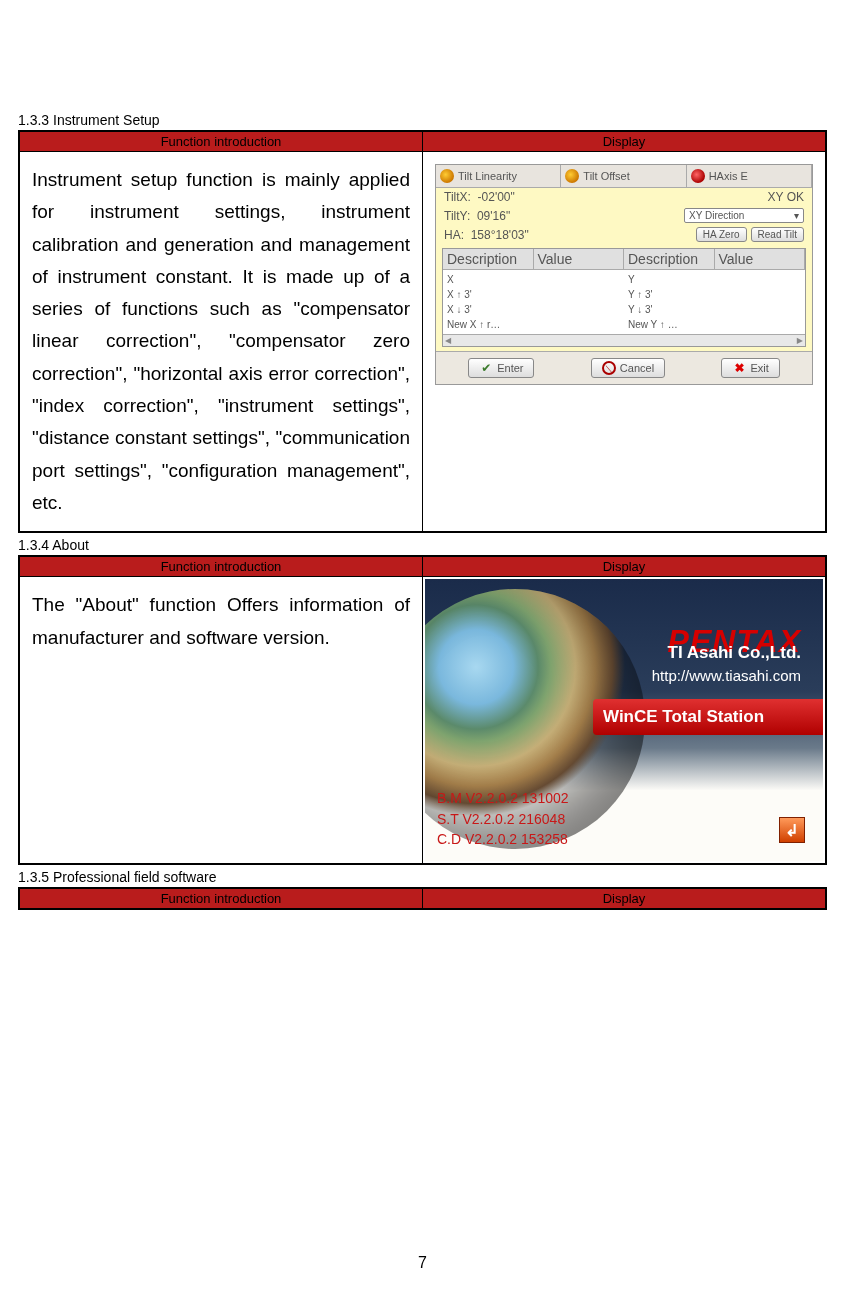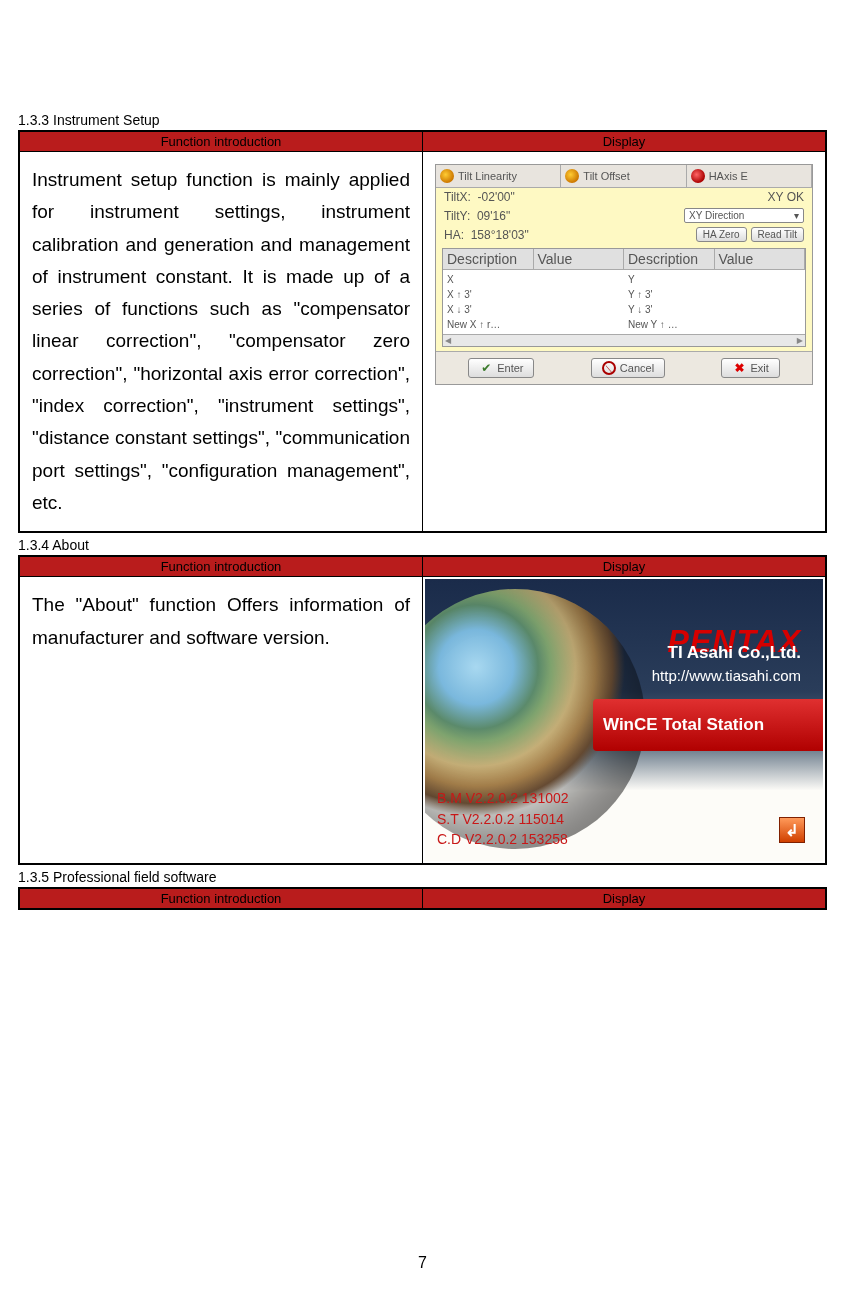--- a/index.html
+++ b/index.html
@@ -157,21 +157,21 @@
   position: absolute; top: 64px; right: 22px;
   color: #fff; font-size: 17px; font-weight: bold;
   text-align: right;
 }
 .tiurl {
   position: absolute; top: 88px; right: 22px;
   color: #fff; font-size: 15px;
 }
 .redbar {
   position: absolute; top: 120px; right: 0;
-  width: 230px; height: 52px;
+  width: 230px; height: 36px;
   background: linear-gradient(#e03030,#b00000);
   color: #fff; font-size: 17px; font-weight: bold;
   display: flex; align-items: center; padding-left: 10px;
   border-radius: 4px 0 0 4px;
 }
 .versions {
   position: absolute; bottom: 12px; left: 12px;
   font-size: 14px; color: #c81818; font-weight: normal;
   line-height: 1.45;
 }
@@ -290,21 +290,21 @@
     <td class="intro">The "About" function Offers information of manufacturer and software version.</td>
     <td style="padding:2px;">
       <div class="disp2">
         <div class="globe"></div>
         <div class="pentax">PENTAX</div>
         <div class="tiasahi">TI Asahi Co.,Ltd.</div>
         <div class="tiurl">http://www.tiasahi.com</div>
         <div class="redbar">WinCE Total Station</div>
         <div class="versions">
           <div>B.M V2.2.0.2 131002</div>
-          <div>S.T V2.2.0.2 115014</div>
+          <div>S.T V2.2.0.2 216048</div>
           <div>C.D V2.2.0.2 153258</div>
         </div>
         <div class="exiticon">↲</div>
       </div>
     </td>
   </tr>
 </tbody>
   </table>
 
 <div class="heading">1.3.5 Professional field software</div>

